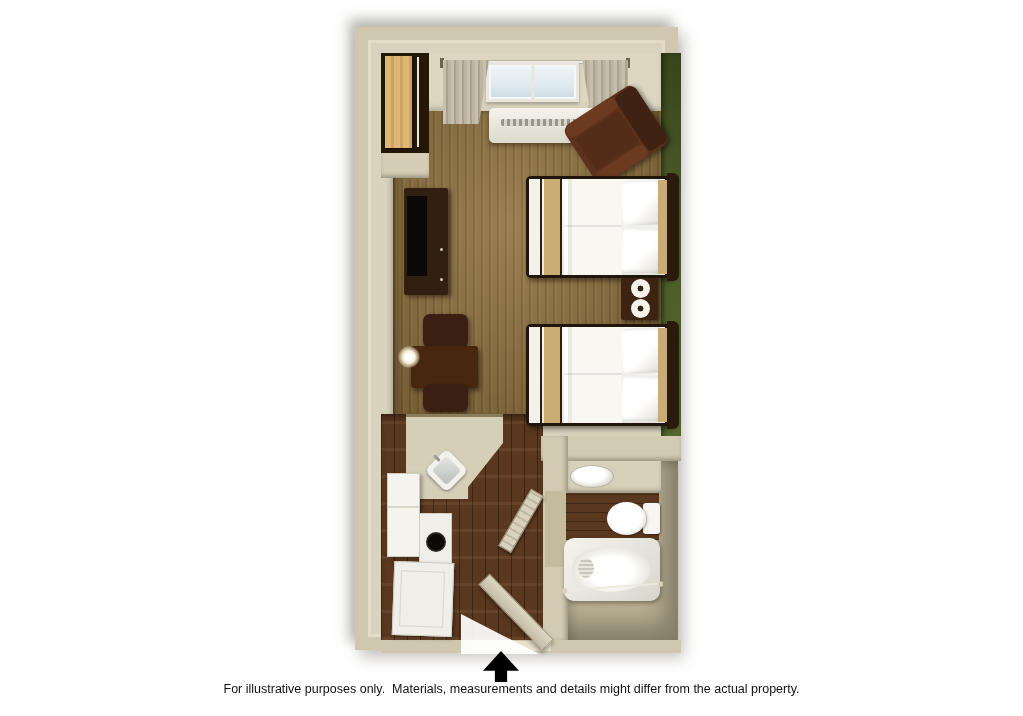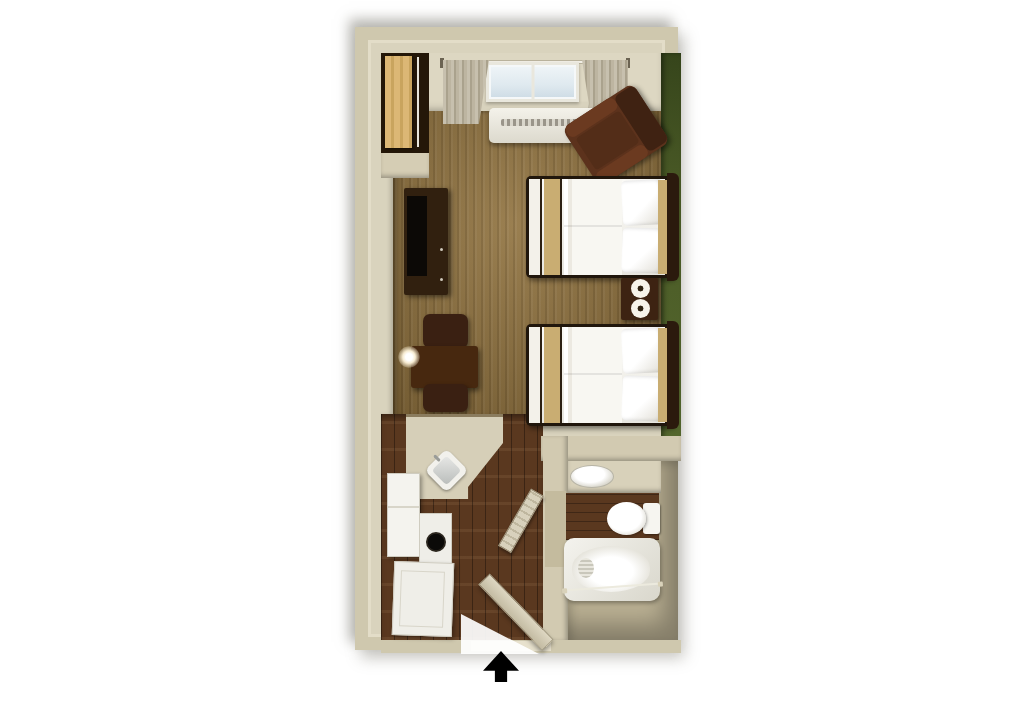--- a/index.html
+++ b/index.html
@@ -296,14 +296,15 @@
       </div>
       <div class="showerrod">
         <div class="rodend l"></div>
         <div class="rodend r"></div>
       </div>
 
     </div>
   </div>
 
   <div class="arrow"></div>
+  <div class="caption">For illustrative purposes only.  Materials, measurements and details might differ from the actual property.</div>
 
 </div>
 
 </body></html>

